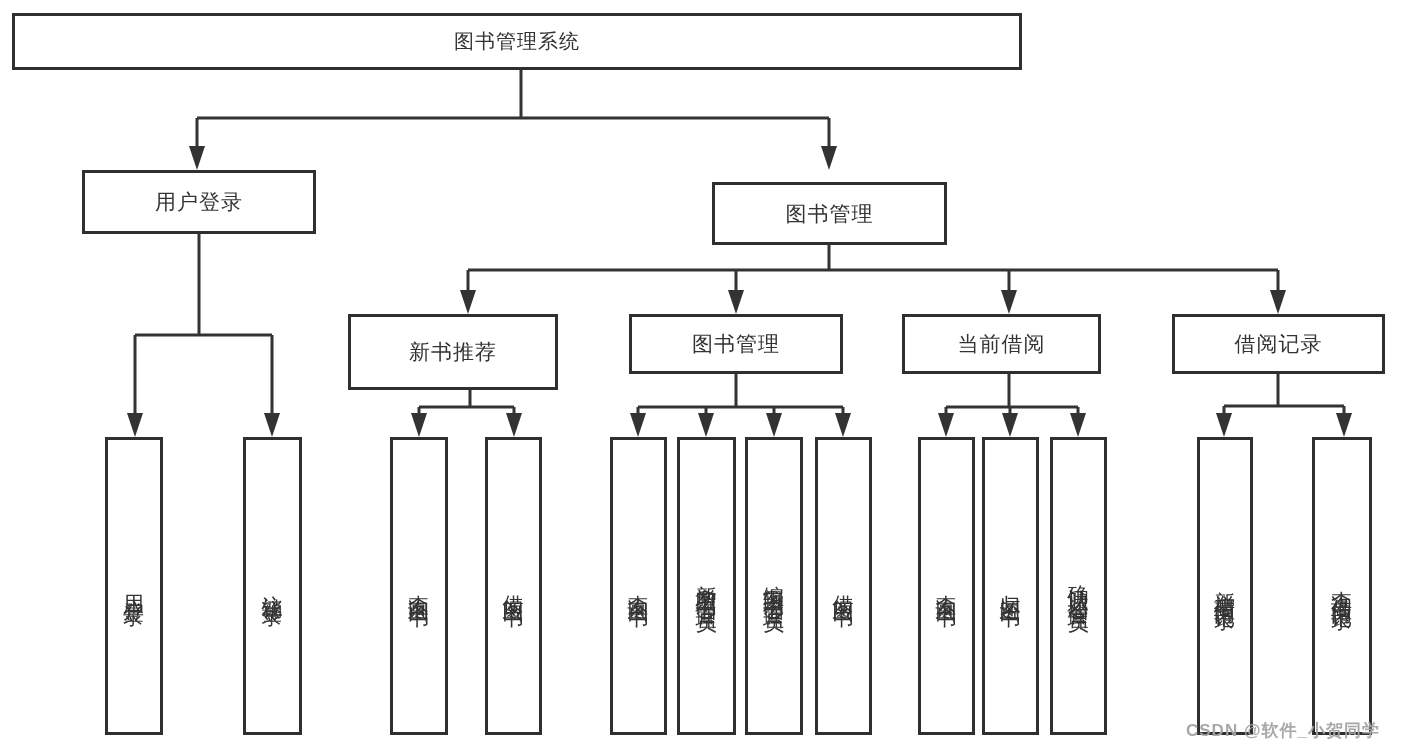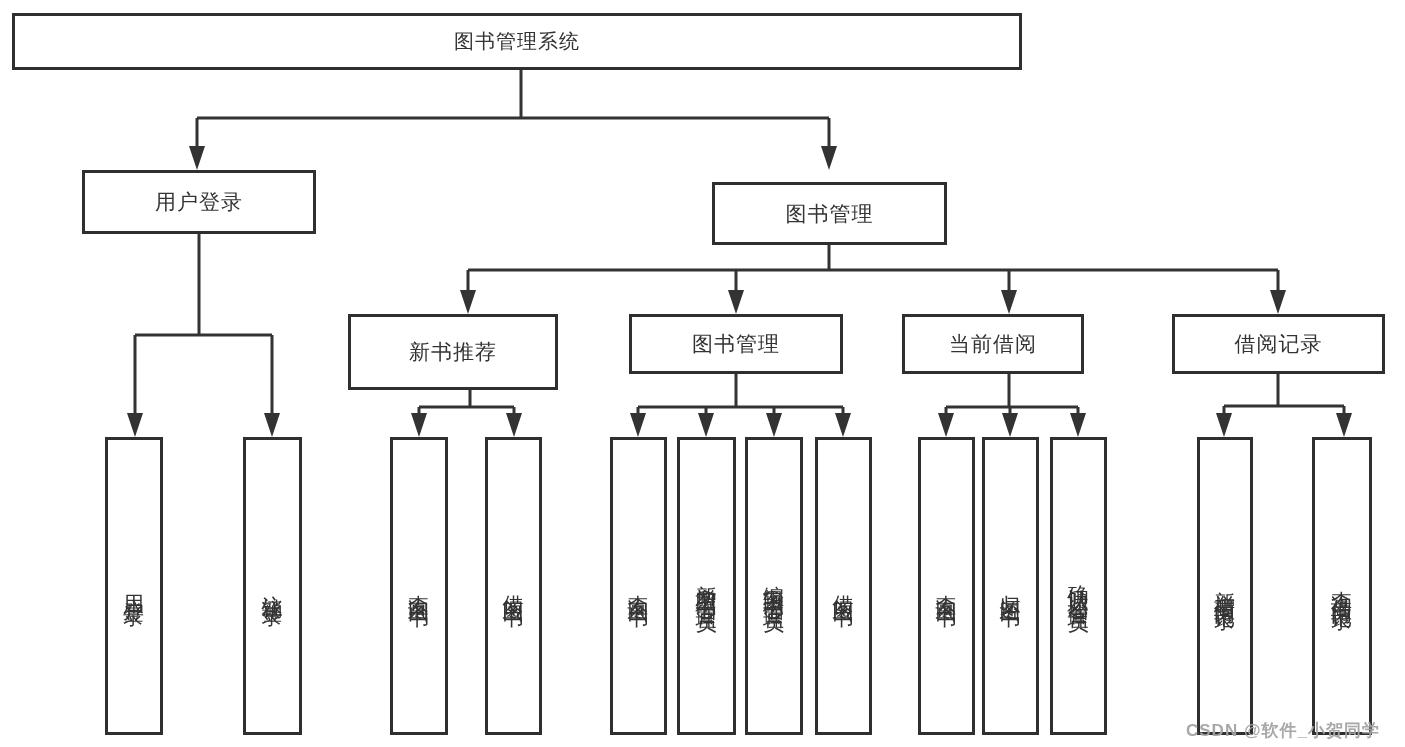--- a/index.html
+++ b/index.html
@@ -105,21 +105,21 @@
     </g>
   </svg>
 
   <div class="node h-node root-node" style="left:12px; top:13px; width:1010px; height:57px;">图书管理系统</div>
 
   <div class="node h-node" style="left:82px; top:170px; width:234px; height:64px;">用户登录</div>
   <div class="node h-node" style="left:712px; top:170px; width:235px; height:63px;margin-top:12px;">图书管理</div>
 
   <div class="node h-node" style="left:348px; top:314px; width:210px; height:76px;">新书推荐</div>
   <div class="node h-node" style="left:629px; top:314px; width:214px; height:60px;">图书管理</div>
-  <div class="node h-node" style="left:902px; top:314px; width:182px; height:60px;">当前借阅</div>
+  <div class="node h-node" style="left:902px; top:314px; width:199px; height:60px;">当前借阅</div>
   <div class="node h-node" style="left:1172px; top:314px; width:213px; height:60px;">借阅记录</div>
 
   <div class="node v-node" style="left:105px; top:437px; width:58px; height:298px;">用户登录</div>
   <div class="node v-node" style="left:243px; top:437px; width:59px; height:298px;">注销登录</div>
 
   <div class="node v-node" style="left:390px; top:437px; width:58px; height:298px;">查询图书</div>
   <div class="node v-node" style="left:485px; top:437px; width:57px; height:298px;">借阅图书</div>
 
   <div class="node v-node" style="left:610px; top:437px; width:57px; height:298px;">查询图书</div>
   <div class="node v-node" style="left:677px; top:437px; width:59px; height:298px;">新增图书（管理员）</div>

